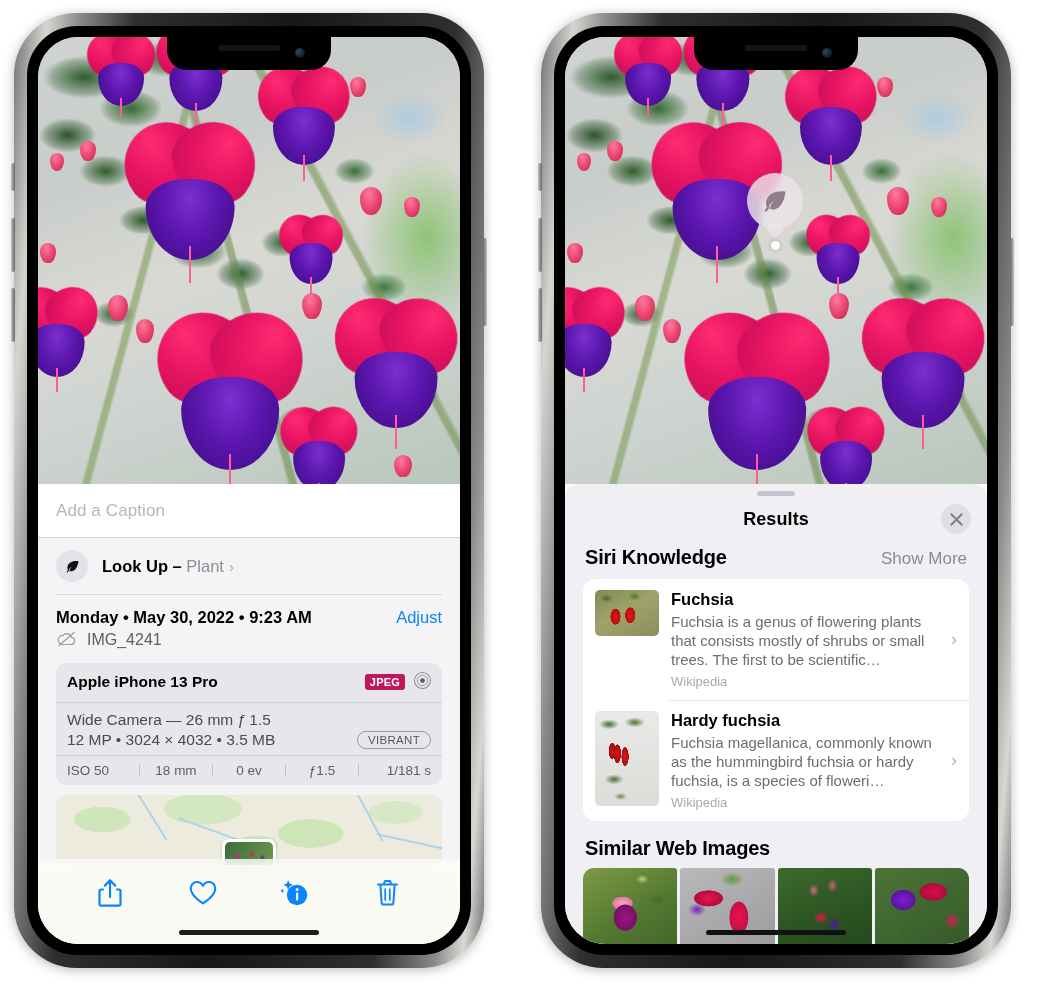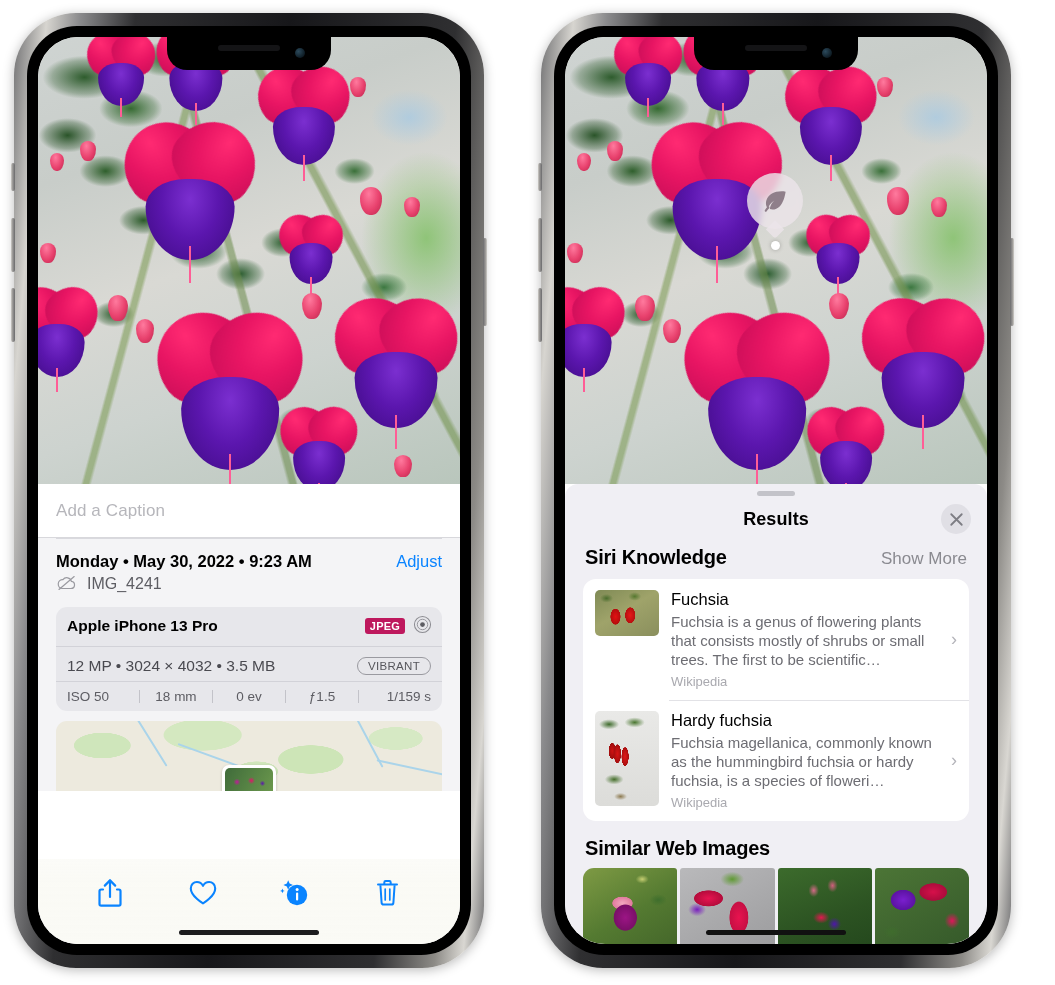--- a/index.html
+++ b/index.html
@@ -281,21 +281,21 @@
       radial-gradient(ellipse 5px 13px at 35% 45%, #d81414 0%, #a60f0f 70%, transparent 74%),
       radial-gradient(ellipse 5px 13px at 47% 48%, #e01818 0%, #ab0f0f 70%, transparent 74%),
       radial-gradient(ellipse 5px 11px at 27% 42%, #cf1212 0%, #9e0d0d 70%, transparent 74%),
       radial-gradient(ellipse 14px 7px at 22% 14%, #3e6b2c 0%, transparent 72%),
       radial-gradient(ellipse 14px 7px at 62% 12%, #49762f 0%, transparent 72%),
       radial-gradient(ellipse 13px 7px at 30% 72%, #456f2b 0%, transparent 72%),
       radial-gradient(ellipse 9px 5px at 40% 90%, #8d7a50 0%, transparent 72%),
       linear-gradient(180deg,#e9e9e7,#dcdcd9);
   }
   .ktext { flex:1; padding-left:12px; padding-right:6px; min-width:0; }
-  .ktitle { font-size:16.5px; font-weight:400; color:#000; line-height:1.2; }
+  .ktitle { font-size:16.5px; font-weight:700; color:#000; line-height:1.2; }
   .kdesc { font-size:15px; color:#6d6d73; line-height:1.27; margin-top:2px; }
   .ksrc { font-size:13px; color:#a9a9af; margin-top:5px; }
   .kchev { align-self:center; color:#b4b4ba; font-size:18px; padding-left:2px; }
 
   .webimgs { display:flex; gap:3px; padding:0 18px; }
   .wimg { flex:1; height:80px; border-radius:3px; overflow:hidden; }
   .wimg:first-child { border-radius:11px 3px 3px 11px; }
   .wimg:last-child  { border-radius:3px 11px 11px 3px; }
   .wimg.w1 {
     background:
@@ -438,20 +438,33 @@
           <div class="bud" style="left:2px;top:206px;width:16px;height:20px;"></div>
           <div class="bud" style="left:356px;top:418px;width:18px;height:22px;"></div>
         </div>
 
         <div class="sheet" style="top:447px;">
 
           <div class="caption-row">
             <span class="caption-ph">Add a Caption</span>
           </div>
 
+          <div class="lookup-row">
+            <span class="sparkle big">✦</span>
+
+            <span class="lookup-badge">
+              <svg width="17" height="17" viewBox="0 0 24 24" aria-hidden="true">
+                <path d="M20.5 4.5C13 3.5 7 6 5.2 11.2c-1 2.9-.2 5.6 1.3 6.9.5-2.6 2.2-5 5-6.6-2 1.9-3.3 4-3.7 6.9 2.6.9 5.8.1 7.9-2.1 3-3.2 4.2-7.9 4.8-11.8z" fill="#111"></path>
+                <path d="M4.6 19.8c.6-1 1.3-1.9 2.1-2.7" stroke="#111" stroke-width="1.6" stroke-linecap="round" fill="none"></path>
+              </svg>
+            </span>
+            <span class="lookup-text">
+              <span>Look Up – </span><span class="sub">Plant</span><span class="lookup-chev">›</span>
+            </span>
+          </div>
 
           <div class="meta-sec">
             <div class="meta-sep"></div>
 
             <div class="date-row">
               <span class="date-text">Monday • May 30, 2022 • 9:23 AM</span>
               <span class="adjust">Adjust</span>
             </div>
 
             <div class="file-row">
@@ -472,35 +485,36 @@
                   <span>
                     <svg width="19" height="19" viewBox="0 0 24 24" aria-hidden="true">
                       <circle cx="12" cy="12" r="10.2" fill="none" stroke="#8c8c92" stroke-width="1.3"></circle>
                       <circle cx="12" cy="12" r="6.6" fill="none" stroke="#8c8c92" stroke-width="1.1"></circle>
                       <circle cx="12" cy="12" r="3" fill="#5c5c62"></circle>
                     </svg>
                   </span>
                 </span>
               </div>
               <div class="cam-body">
+                <div class="cam-line1">Wide Camera — 26 mm ƒ 1.5</div>
                 <div class="cam-line2row">
                   <span class="cam-line2">12 MP • 3024 × 4032 • 3.5 MB</span>
                   <span class="chip-vibrant">VIBRANT</span>
                 </div>
               </div>
               <div class="cam-foot">
                 <span class="cell">ISO 50</span>
                 <span class="divider"></span>
                 <span class="cell">18 mm</span>
                 <span class="divider"></span>
                 <span class="cell">0 ev</span>
                 <span class="divider"></span>
                 <span class="cell">ƒ1.5</span>
                 <span class="divider"></span>
-                <span class="cell">1/159 s</span>
+                <span class="cell">1/181 s</span>
               </div>
             </div>
 
             <div class="map">
               <div class="river" style="left:42px;top:6px;width:90px;transform:rotate(58deg);"></div>
               <div class="river" style="left:120px;top:34px;width:70px;transform:rotate(20deg);"></div>
               <div class="river" style="left:268px;top:10px;width:80px;transform:rotate(62deg);"></div>
               <div class="river" style="left:320px;top:46px;width:74px;transform:rotate(12deg);"></div>
               <div class="map-pin">
                 <div class="thumb"></div>

